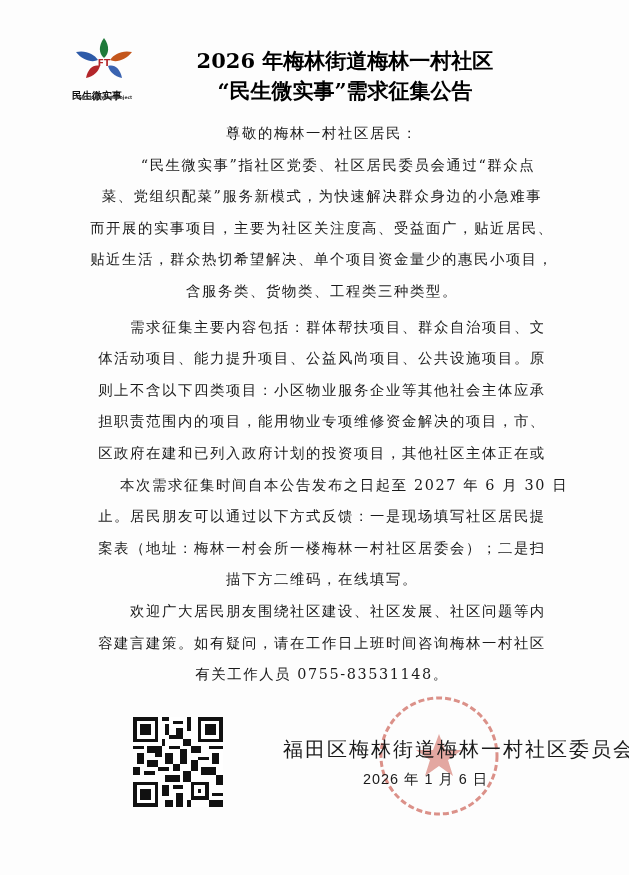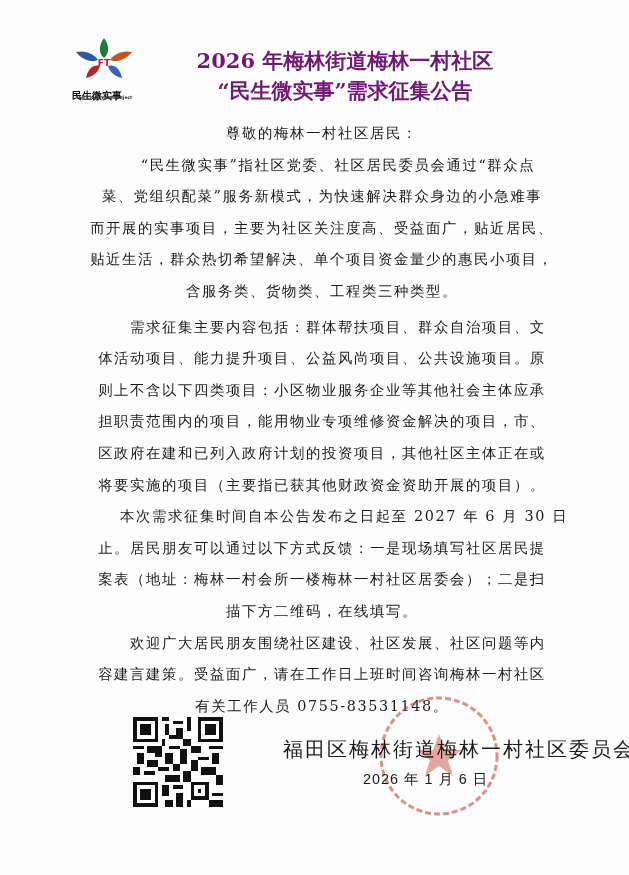--- a/index.html
+++ b/index.html
@@ -4,21 +4,21 @@
 <style>
   html, body { margin:0; padding:0; }
   body {
     width:629px; height:875px; background:#fdfdfd; position:relative; overflow:hidden;
     font-family: "DejaVu Serif", "Liberation Serif", serif; color:#1a1a1a;
   }
   .logo { position:absolute; left:72px; top:36px; width:64px; height:68px; }
   .logo svg { display:block; }
   .logo-cn { position:absolute; left:0; top:53px; width:64px; font-family:"DejaVu Sans", sans-serif; font-weight:bold; font-size:10px; color:#111; letter-spacing:0; }
   .logo-en { position:absolute; left:0; top:59px; width:64px; text-align:center; font-family:"DejaVu Sans", sans-serif; font-size:4.5px; color:#333; font-weight:bold; }
-  .title { position:absolute; left:150px; width:390px; text-align:center; font-family:"DejaVu Serif", serif; font-weight:bold; color:#701a75; font-size:21px; letter-spacing:0px; }
+  .title { position:absolute; left:150px; width:390px; text-align:center; font-family:"DejaVu Serif", serif; font-weight:bold; color:#000000; font-size:21px; letter-spacing:0px; }
   .t1 { top:47px; }
   .t2 { top:77px; }
   .body-text { position:absolute; left:88px; width:468px; font-size:14.4px; line-height:31.6px; letter-spacing:1.6px;text-align:center; }
   .line { white-space:nowrap; height:31.6px; }
   .indent { padding-left:32px; }
   .qr { position:absolute; left:133px; top:717px; width:90px; height:90px; }
   .sign { position:absolute; left:283px; top:736px; font-size:20px; letter-spacing:2px; white-space:nowrap; }
   .date { position:absolute; left:363px; top:770px; font-size:14.4px; letter-spacing:1px; white-space:nowrap; font-family:Liberation Sans, sans-serif; }
   .seal { position:absolute; left:375px; top:692px; width:128px; height:128px; opacity:0.55; }
 </style>
@@ -46,27 +46,26 @@
   <div class="line indent">“民生微实事”指社区党委、社区居民委员会通过“群众点</div>
   <div class="line">菜、党组织配菜”服务新模式，为快速解决群众身边的小急难事</div>
   <div class="line">而开展的实事项目，主要为社区关注度高、受益面广，贴近居民、</div>
   <div class="line">贴近生活，群众热切希望解决、单个项目资金量少的惠民小项目，</div>
   <div class="line">含服务类、货物类、工程类三种类型。</div>
   <div class="line indent" style="margin-top:4px;">需求征集主要内容包括：群体帮扶项目、群众自治项目、文</div>
   <div class="line">体活动项目、能力提升项目、公益风尚项目、公共设施项目。原</div>
   <div class="line">则上不含以下四类项目：小区物业服务企业等其他社会主体应承</div>
   <div class="line">担职责范围内的项目，能用物业专项维修资金解决的项目，市、</div>
   <div class="line">区政府在建和已列入政府计划的投资项目，其他社区主体正在或</div>
-  <div class="line">将要实施的项目（主要指已获其他财政资金资助开展的项目）。</div>
   <div class="line indent">本次需求征集时间自本公告发布之日起至 2027 年 6 月 30 日</div>
   <div class="line">止。居民朋友可以通过以下方式反馈：一是现场填写社区居民提</div>
   <div class="line">案表（地址：梅林一村会所一楼梅林一村社区居委会）；二是扫</div>
   <div class="line">描下方二维码，在线填写。</div>
   <div class="line indent">欢迎广大居民朋友围绕社区建设、社区发展、社区问题等内</div>
-  <div class="line">容建言建策。受益面广，请在工作日上班时间咨询梅林一村社区</div>
+  <div class="line">容建言建策。如有疑问，请在工作日上班时间咨询梅林一村社区</div>
   <div class="line">有关工作人员 0755-83531148。</div>
 </div>
 
 <div class="qr">
   <svg width="90" height="90" viewBox="0 0 25 25" shape-rendering="crispEdges">
     <rect width="25" height="25" fill="#fff"></rect>
     <g fill="#111">
       <rect x="0" y="0" width="7" height="7"></rect>
         <rect x="1" y="1" width="5" height="5" fill="#fff"></rect>
         <rect x="2" y="2" width="3" height="3"></rect>

